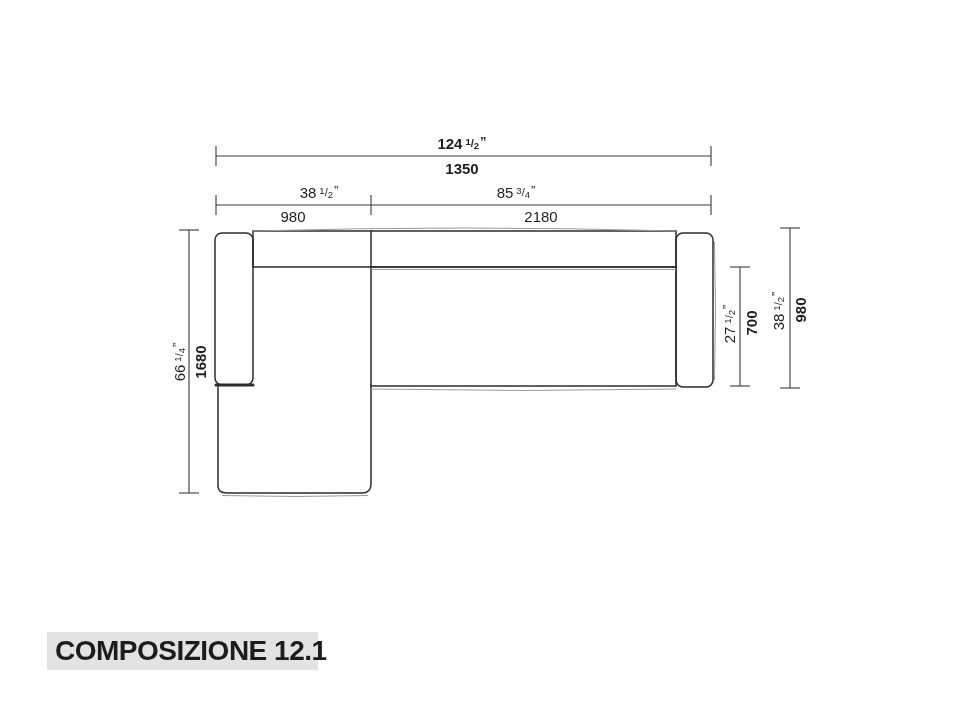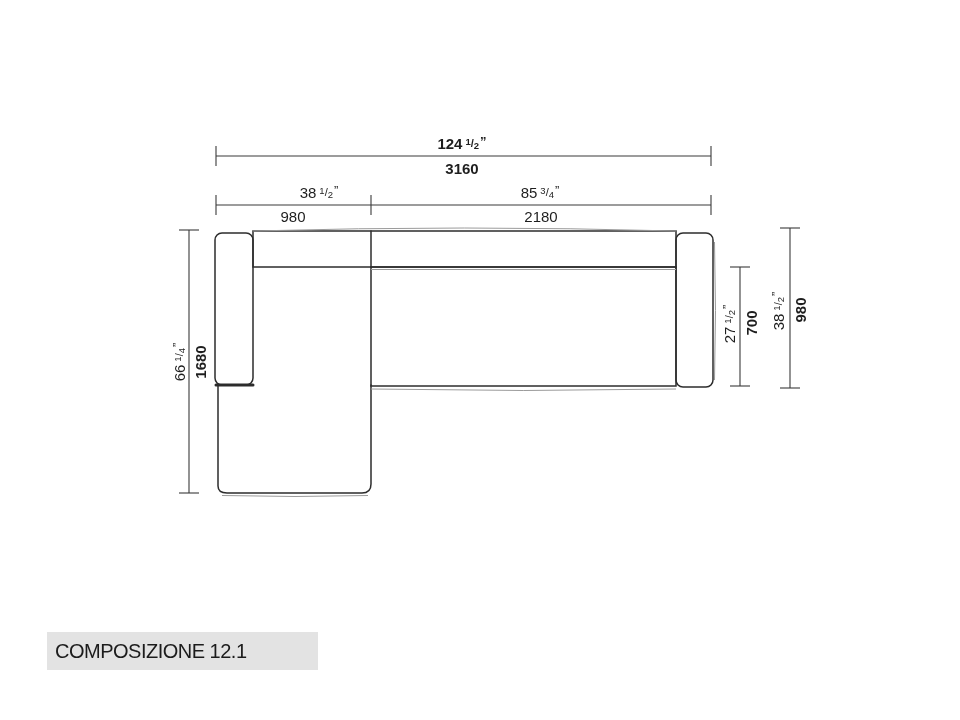--- a/index.html
+++ b/index.html
@@ -37,24 +37,25 @@
     top: 632px;
     width: 271px;
     height: 38px;
     background: #e3e3e3;
     display: flex;
     align-items: center;
     padding-left: 8px;
     box-sizing: border-box;
   }
   .title-box .title-text {
-    font-size: 20px;
+    font-size: 28px;
     letter-spacing: -0.5px;
     color: #1c1c1c;
     white-space: nowrap;
+    font-weight: bold;
   }
 </style>
 </head>
 <body>
 
 <div id="stage">
 
   <svg id="drawing" width="960" height="720" viewBox="0 0 960 720">
 
     <g stroke="#3a3a3a" stroke-width="1.1" fill="none">
@@ -96,28 +97,28 @@
       <line x1="371" y1="269.5" x2="676" y2="269.5"></line>
       <path d="M371,389 Q523,392 676,389"></path>
       <path d="M222,495.5 Q295,497.5 368,495.5"></path>
       <path d="M714.5,242 Q716.5,310 714.5,380"></path>
     </g>
   </svg>
 
   <div class="dim-label bold" style="left:462px; top:143px;">
     <span>124</span><span class="frac"><span class="num">1</span><span class="slash">/</span><span class="den">2</span></span><span class="inchmark">”</span>
   </div>
-  <div class="dim-label bold" style="left:462px; top:168px;">3160</div>
+  <div class="dim-label bold" style="left:462px; top:168px;">1350</div>
 
   <div class="dim-label" style="left:293px; top:192px;margin-left:26px;">
     <span>38</span><span class="frac"><span class="num">1</span><span class="slash">/</span><span class="den">2</span></span><span class="inchmark">”</span>
   </div>
   <div class="dim-label" style="left:293px; top:216px;">980</div>
 
-  <div class="dim-label" style="left:540px; top:192px;">
+  <div class="dim-label" style="left:516px; top:192px;">
     <span>85</span><span class="frac"><span class="num">3</span><span class="slash">/</span><span class="den">4</span></span><span class="inchmark">”</span>
   </div>
   <div class="dim-label" style="left:541px; top:216px;text-align:right;">2180</div>
 
   <div class="dim-label v" style="left:179px; top:362px;">
     <span>66</span><span class="frac"><span class="num">1</span><span class="slash">/</span><span class="den">4</span></span><span class="inchmark">”</span>
   </div>
   <div class="dim-label v bold" style="left:200px; top:362px;">1680</div>
 
   <div class="dim-label v" style="left:729px; top:324px;">

